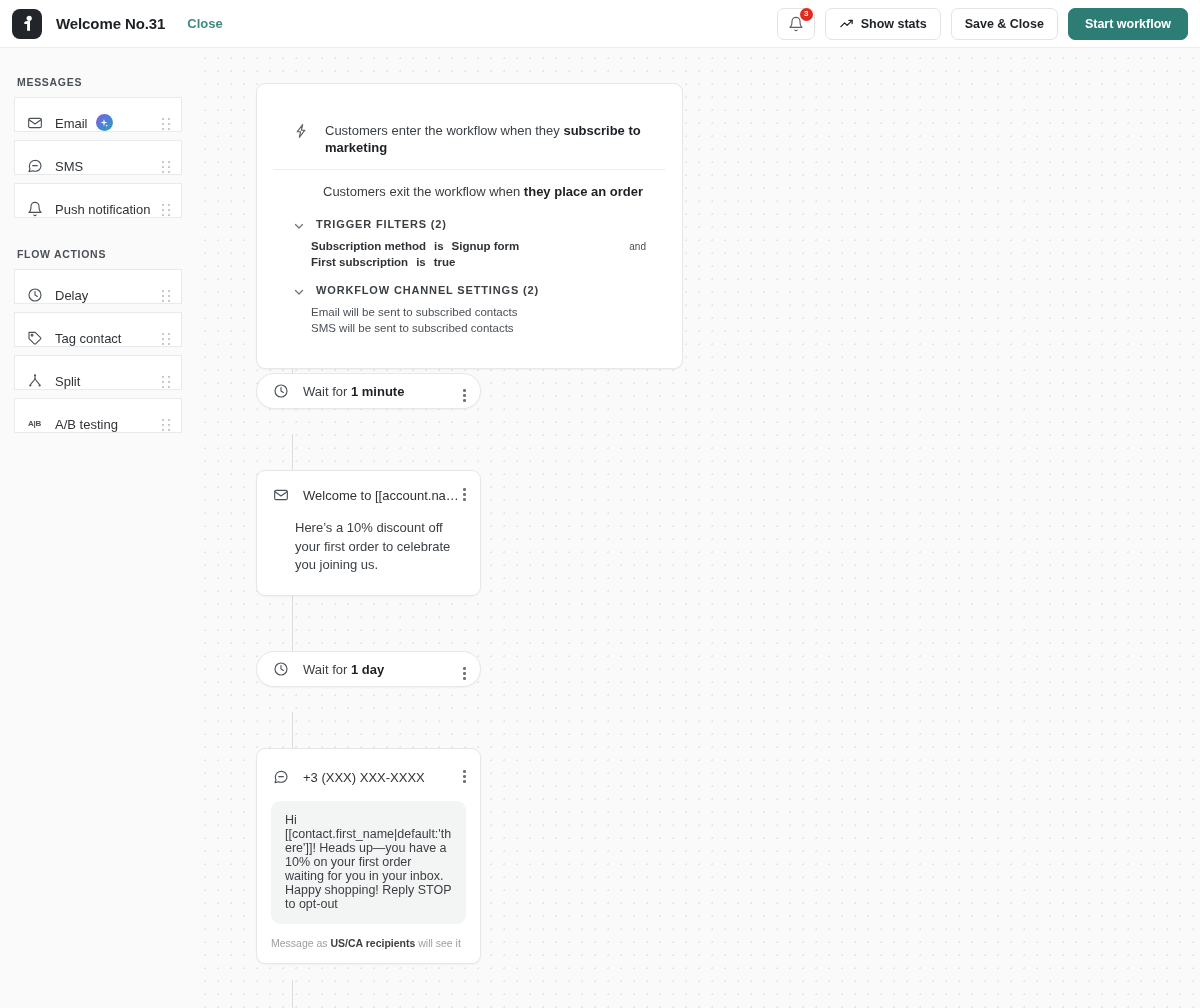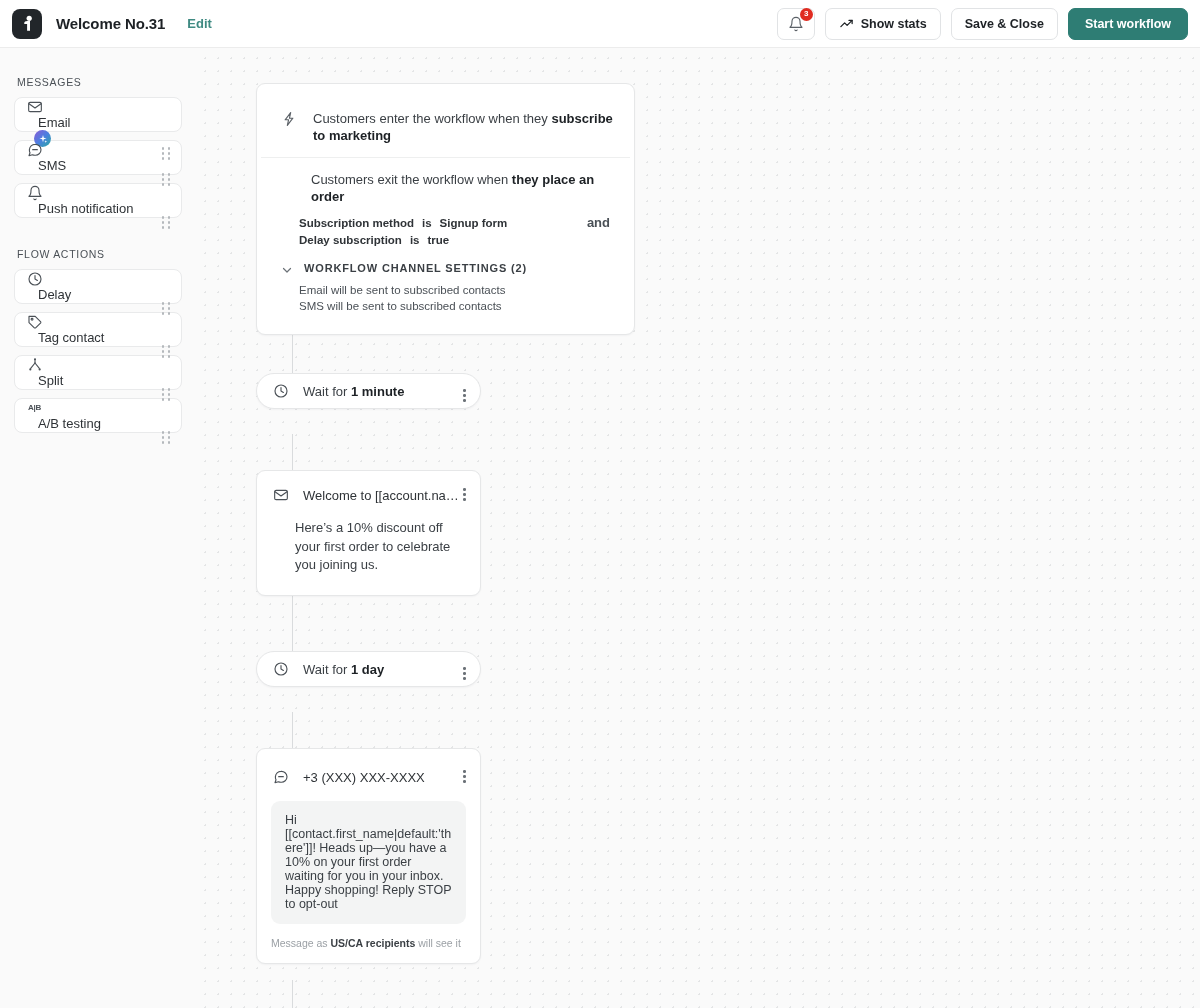--- a/index.html
+++ b/index.html
@@ -101,38 +101,37 @@
     position: absolute;
     top: 48px; left: 0;
     width: 196px;
     height: 960px;
     background: #fafafa;
     padding: 28px 14px 0 14px;
     z-index: 20;
   }
   .section-title {
     font-size: 10.5px;
-    font-weight: normal;
+    font-weight: bold;
     letter-spacing: 0.7px;
     color: #4a5056;
     margin: 0 0 9px 3px;
     text-transform: uppercase;
   }
   .section-title.second { margin-top: 30px; }
   .palette-item {
     height: 35px;
     background: #ffffff;
     border: 1px solid #e9eaeb;
-    border-radius: 8px;
-    display: flex;
-    align-items: flex-start;
+    border-radius: 0;
+    display: flex;
+    align-items: flex-end;
     padding: 0 9px 0 11px;
     margin-bottom: 8px;
     cursor: grab;
-    flex-direction: column;
   }
   .palette-item .p-icon {
     width: 17px; height: 17px;
     display: flex; align-items: center; justify-content: center;
     flex: 0 0 auto;
     color: #4b5157;
   }
   .palette-item .p-label {
     margin-left: 12px;
     font-size: 13px;
@@ -208,22 +207,22 @@
   .kebab i {
     display: block;
     width: 2.7px; height: 2.7px;
     border-radius: 50%;
     background: #6b7177;
   }
 
   
   .trigger-card {
     left: 60px; top: 35px;
-    width: 379px;
-    padding: 4px;
+    width: 427px;
+    padding: 16px;
   }
   .trig-row1 {
     display: flex;
     align-items: flex-start;
     padding: 22px 14px 13px 20px;
     border-bottom: 1px solid #eeefef;
     gap: 0;
   }
   .bolt-ico {
     width: 16px; flex: 0 0 16px;
@@ -267,21 +266,21 @@
   .filter-row {
     display: flex;
     align-items: baseline;
     padding: 4px 20px 0 38px;
     font-size: 11.5px;
     color: #2f3337;
   }
   .filter-row .f-field { font-weight: bold; color: #2f3337; }
   .filter-row .f-op { font-weight: bold; color: #2f3337; margin-left: 8px; }
   .filter-row .f-val { font-weight: bold; color: #2f3337; margin-left: 8px; }
-  .filter-row .f-and { margin-left: auto; color: #4a5056; font-size: 13px; font-weight: bold; }
+  .filter-row .f-and { margin-left: auto; color: #4a5056; font-size: 10px; }
   .chan-row {
     padding: 4px 20px 0 38px;
     font-size: 11.5px;
     color: #4a5056;
   }
   .chan-row:first-of-type { padding-top: 6px; }
   .trig-pad-bottom { height: 18px; }
 
   
   .delay-node {
@@ -361,21 +360,21 @@
 <body>
 
 <div class="topbar">
   <div class="logo">
     <svg width="15" height="17" viewBox="0 0 15 17" fill="none">
       <circle cx="9.2" cy="3.3" r="2.6" fill="#ffffff"></circle>
       <path d="M4.2 8.4 C4.2 6.9 5.6 6.1 7.2 6.1 L10 6.1 L10 15.8 L7.1 15.8 L7.1 8.9 L5.9 8.9 C5 8.9 4.2 9.3 4.2 8.4 Z" fill="#ffffff"></path>
     </svg>
   </div>
   <div class="wf-title">Welcome No.31</div>
-  <div class="edit-link">Edit</div>
+  <div class="edit-link">Close</div>
 
   <div class="topbar-right">
     <div class="icon-btn">
       <svg width="16" height="16" viewBox="0 0 24 24" fill="none" stroke="#5b6167" stroke-width="1.7" stroke-linecap="round" stroke-linejoin="round">
         <path d="M18 8a6 6 0 0 0-12 0c0 7-3 9-3 9h18s-3-2-3-9"></path>
         <path d="M13.7 21a2 2 0 0 1-3.4 0"></path>
       </svg>
       <span class="badge">3</span>
     </div>
 
@@ -548,29 +547,37 @@
       <span class="bolt-ico">
         <svg width="16" height="16" viewBox="0 0 24 24" fill="none" stroke="currentColor" stroke-width="1.7" stroke-linecap="round" stroke-linejoin="round">
           <path d="M14.5 2.5 6.2 13.2h5.1L9.5 21.5 17.8 10.8h-5.1z"></path>
         </svg>
       </span>
       <span class="trig-text"><span>Customers enter the workflow when they </span><b>subscribe to marketing</b></span>
     </div>
 
     <div class="trig-row2"><span>Customers exit the workflow when </span><b>they place an order</b></div>
 
+    <div class="collapse-head">
+      <span class="chev">
+        <svg width="12" height="12" viewBox="0 0 24 24" fill="none" stroke="currentColor" stroke-width="2.4" stroke-linecap="round" stroke-linejoin="round">
+            <polyline points="5 9 12 16 19 9"></polyline>
+          </svg>
+      </span>
+      <span class="collapse-title"><span>TRIGGER FILTERS</span> <span>(2)</span></span>
+    </div>
 
     <div class="filter-row">
       <span class="f-field">Subscription method</span>
       <span class="f-op">is</span>
       <span class="f-val">Signup form</span>
       <span class="f-and">and</span>
     </div>
     <div class="filter-row">
-      <span class="f-field">Delay subscription</span>
+      <span class="f-field">First subscription</span>
       <span class="f-op">is</span>
       <span class="f-val">true</span>
     </div>
 
     <div class="collapse-head" style="padding-top:16px;">
       <span class="chev">
         <svg width="12" height="12" viewBox="0 0 24 24" fill="none" stroke="currentColor" stroke-width="2.4" stroke-linecap="round" stroke-linejoin="round">
             <polyline points="5 9 12 16 19 9"></polyline>
           </svg>
       </span>

